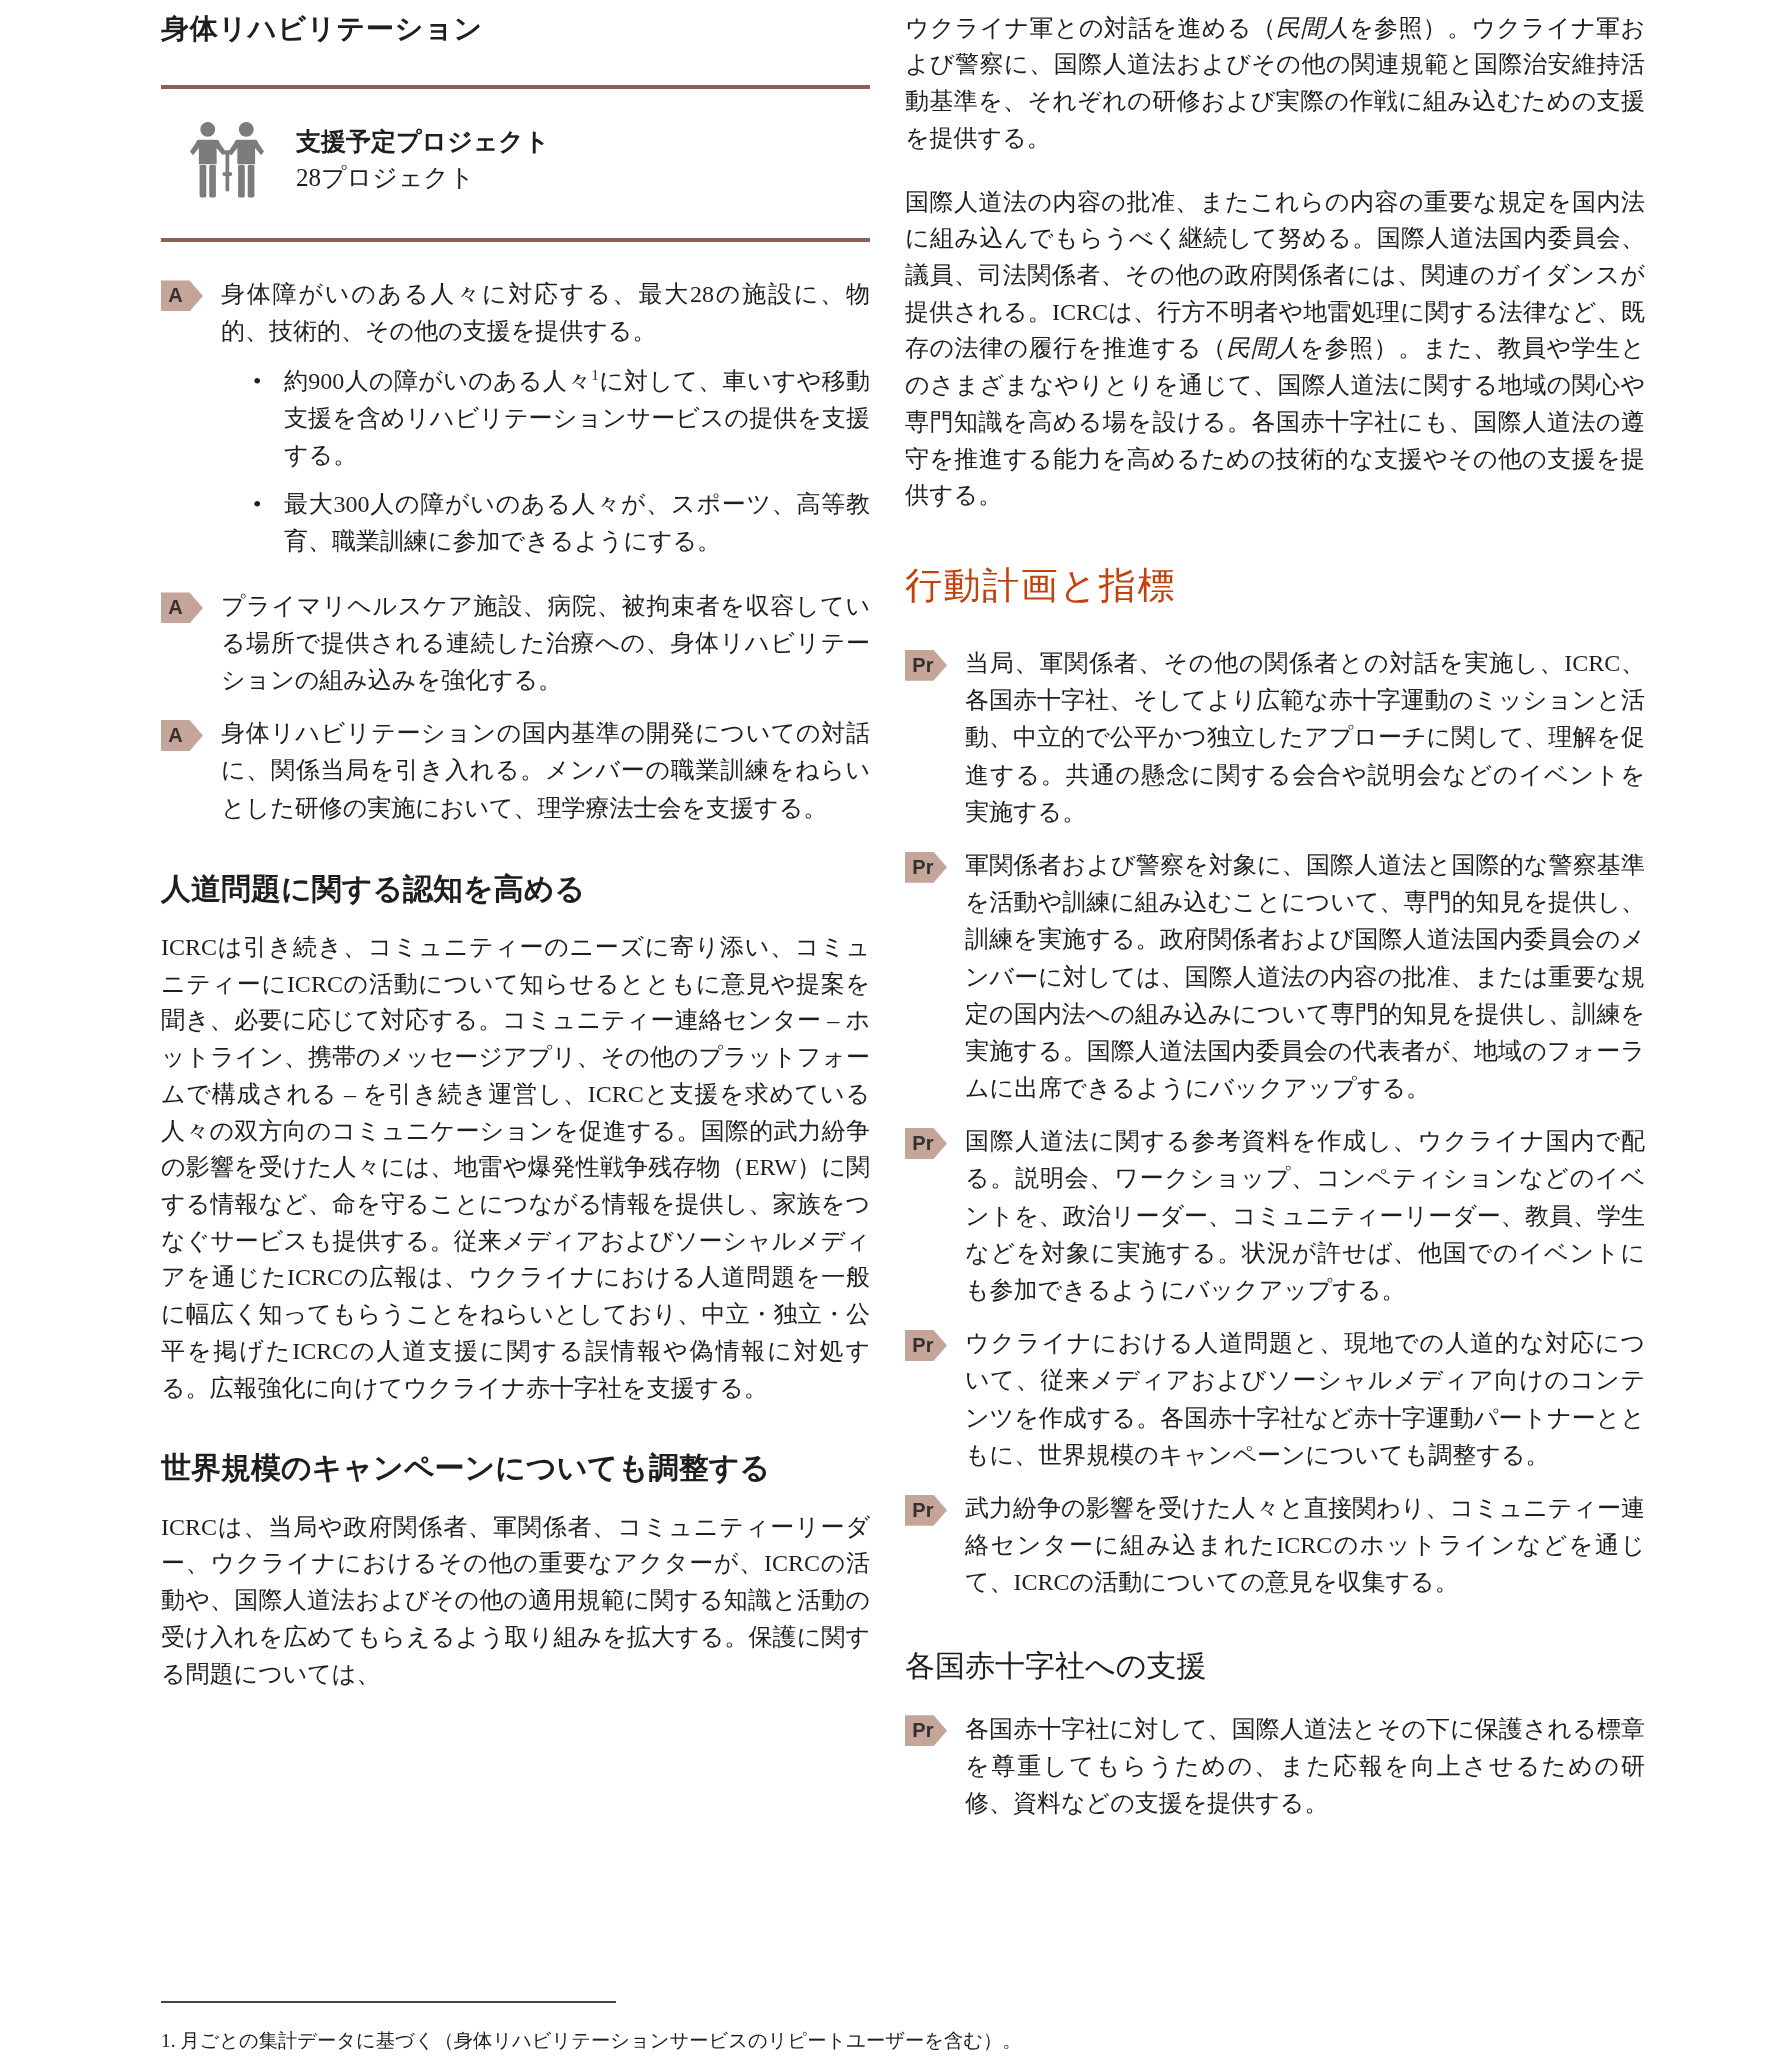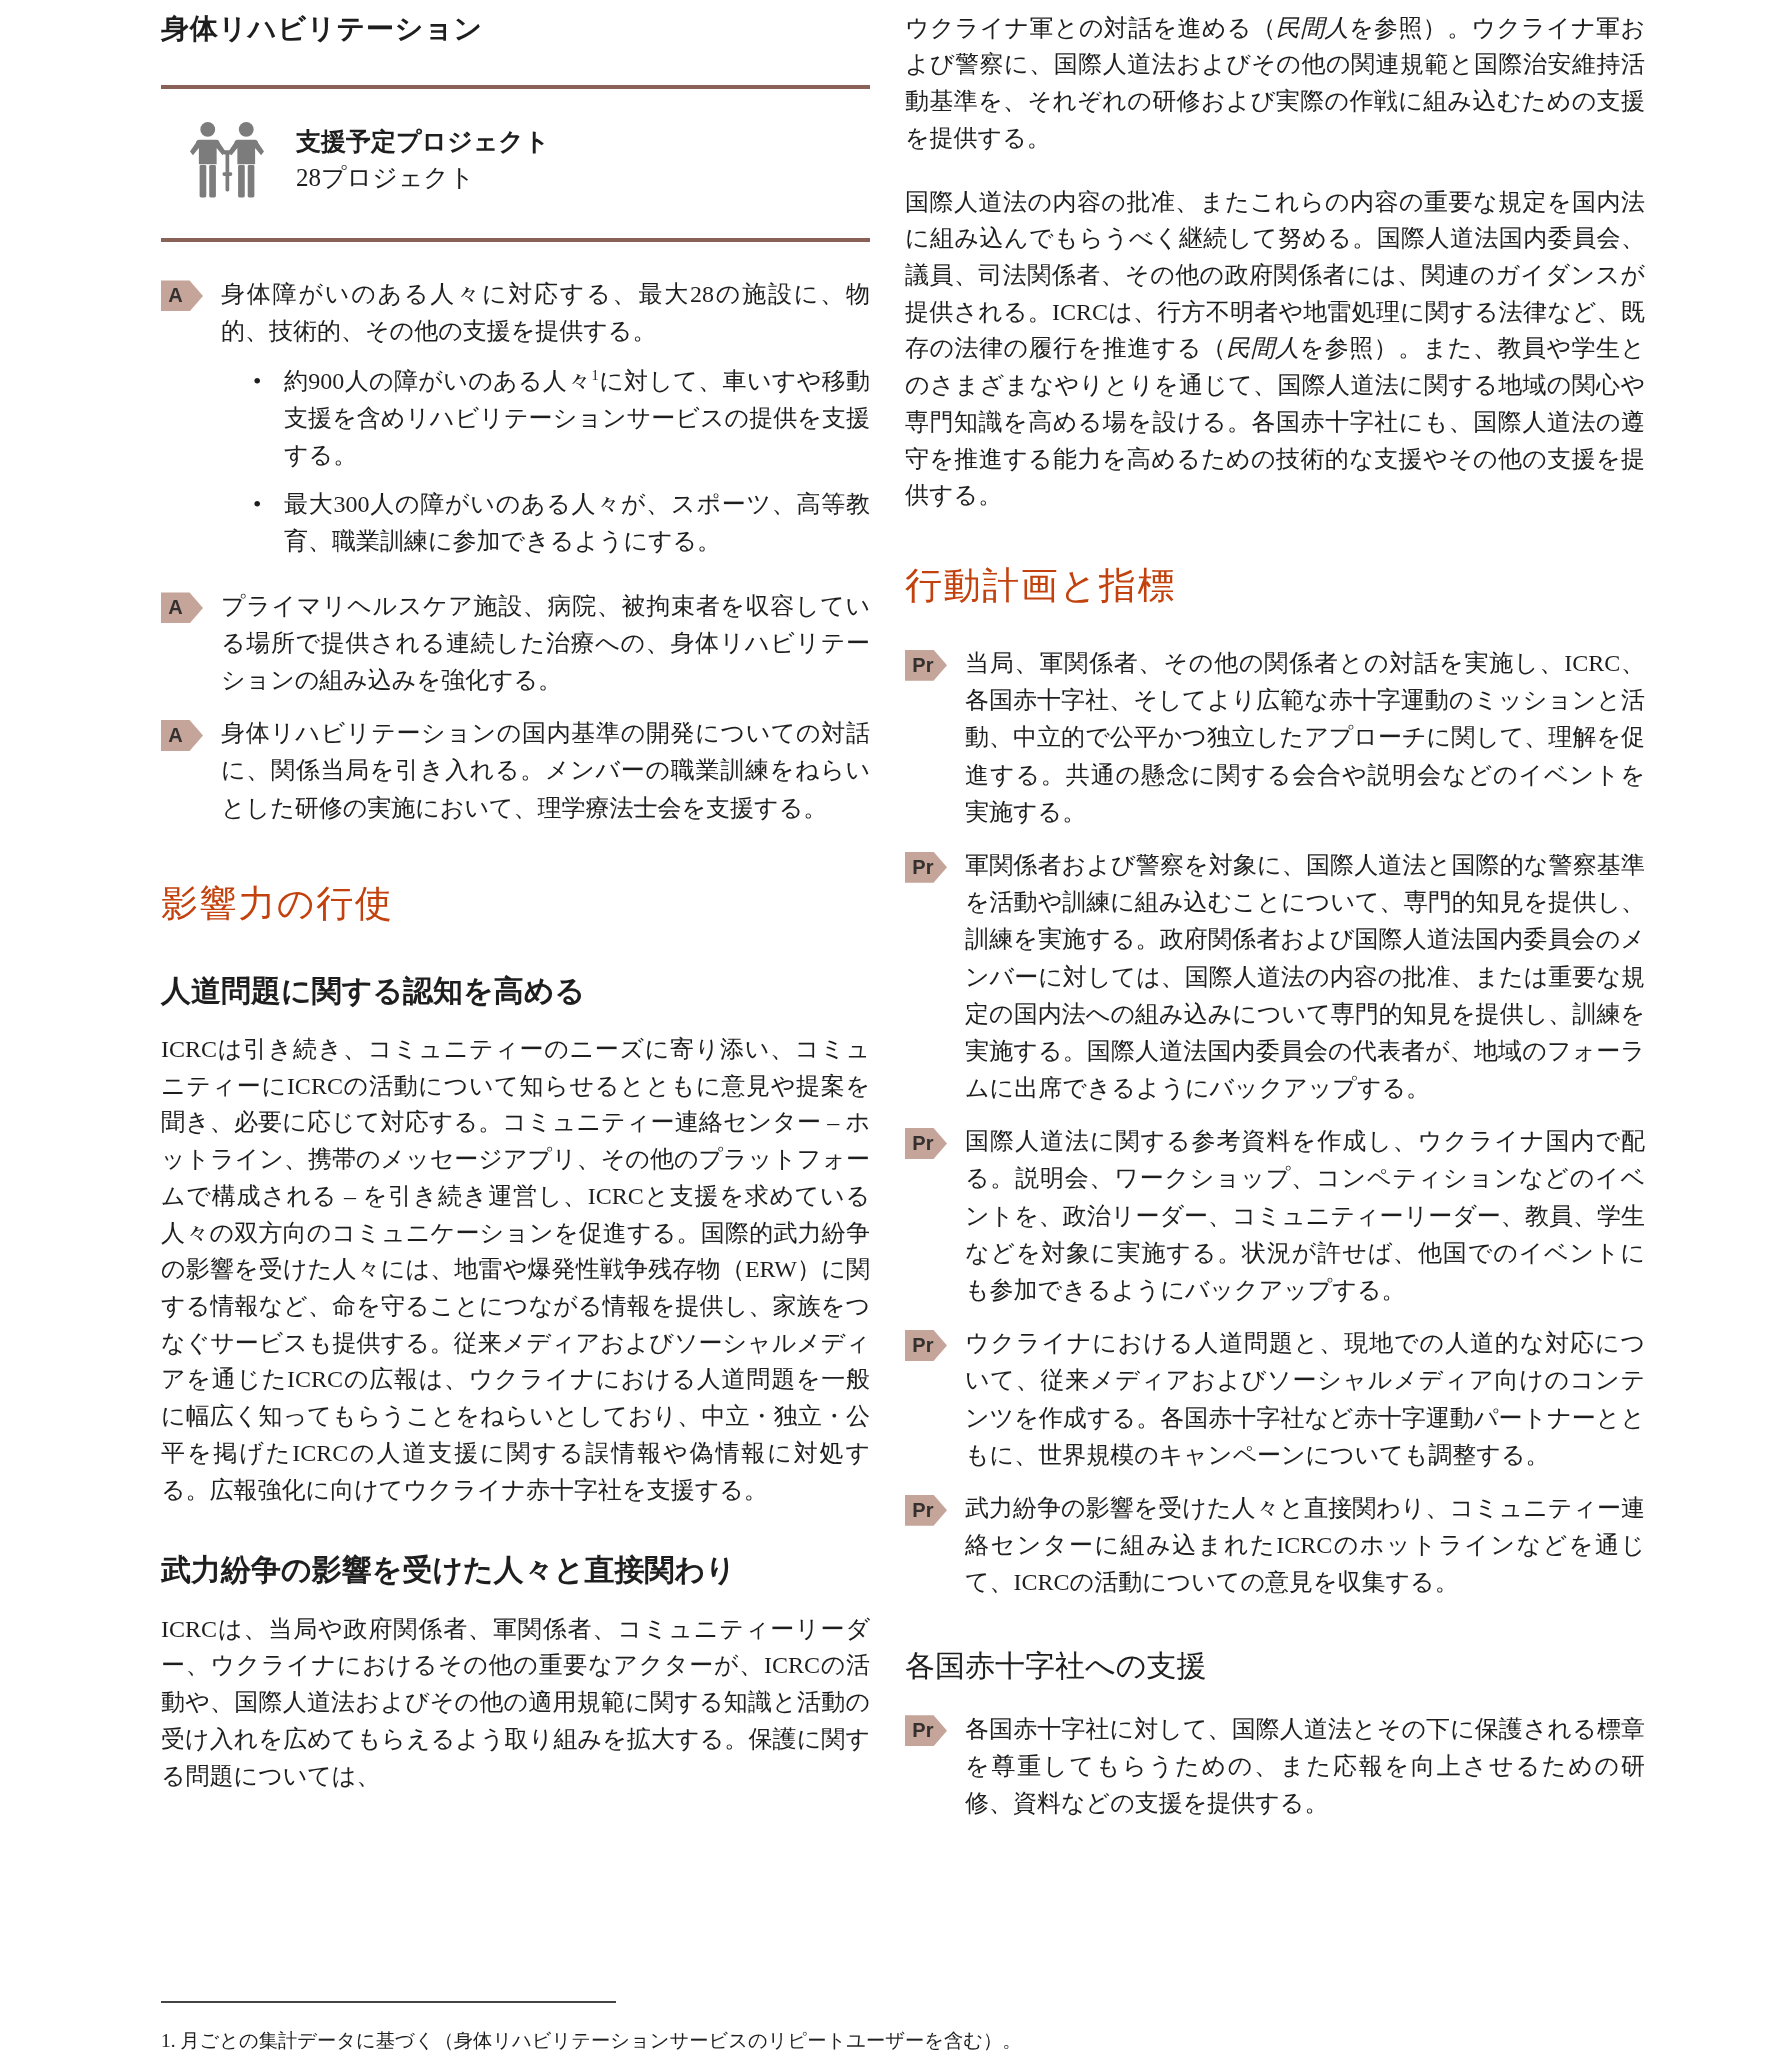--- a/index.html
+++ b/index.html
@@ -115,27 +115,26 @@
     <div class="tag-item">
       <span class="tag">A</span>
       <div class="ti-body">プライマリヘルスケア施設、病院、被拘束者を収容している場所で提供される連続した治療への、身体リハビリテーションの組み込みを強化する。</div>
     </div>
 
     <div class="tag-item">
       <span class="tag">A</span>
       <div class="ti-body">身体リハビリテーションの国内基準の開発についての対話に、関係当局を引き入れる。メンバーの職業訓練をねらいとした研修の実施において、理学療法士会を支援する。</div>
     </div>
 
-    <h2 class="section">影響力の行使</h2>
 
 
     <h3 class="subsection">人道問題に関する認知を高める</h3>
     <p class="body">ICRCは引き続き、コミュニティーのニーズに寄り添い、コミュニティーにICRCの活動について知らせるとともに意見や提案を聞き、必要に応じて対応する。コミュニティー連絡センター – ホットライン、携帯のメッセージアプリ、その他のプラットフォームで構成される – を引き続き運営し、ICRCと支援を求めている人々の双方向のコミュニケーションを促進する。国際的武力紛争の影響を受けた人々には、地雷や爆発性戦争残存物（ERW）に関する情報など、命を守ることにつながる情報を提供し、家族をつなぐサービスも提供する。従来メディアおよびソーシャルメディアを通じたICRCの広報は、ウクライナにおける人道問題を一般に幅広く知ってもらうことをねらいとしており、中立・独立・公平を掲げたICRCの人道支援に関する誤情報や偽情報に対処する。広報強化に向けてウクライナ赤十字社を支援する。</p>
 
-    <h3 class="subsection">武力紛争の影響を受けた人々と直接関わり</h3>
+    <h3 class="subsection">世界規模のキャンペーンについても調整する</h3>
     <p class="body">ICRCは、当局や政府関係者、軍関係者、コミュニティーリーダー、ウクライナにおけるその他の重要なアクターが、ICRCの活動や、国際人道法およびその他の適用規範に関する知識と活動の受け入れを広めてもらえるよう取り組みを拡大する。保護に関する問題については、</p>
 
   </div>
 
   <div class="col-right">
 
     <p class="body"><span>ウクライナ軍との対話を進める（</span><span class="it">民間人</span><span>を参照）。ウクライナ軍および警察に、国際人道法およびその他の関連規範と国際治安維持活動基準を、それぞれの研修および実際の作戦に組み込むための支援を提供する。</span></p>
 
     <p class="body"><span>国際人道法の内容の批准、またこれらの内容の重要な規定を国内法に組み込んでもらうべく継続して努める。国際人道法国内委員会、議員、司法関係者、その他の政府関係者には、関連のガイダンスが提供される。ICRCは、行方不明者や地雷処理に関する法律など、既存の法律の履行を推進する（</span><span class="it">民間人</span><span>を参照）。また、教員や学生とのさまざまなやりとりを通じて、国際人道法に関する地域の関心や専門知識を高める場を設ける。各国赤十字社にも、国際人道法の遵守を推進する能力を高めるための技術的な支援やその他の支援を提供する。</span></p>
 

